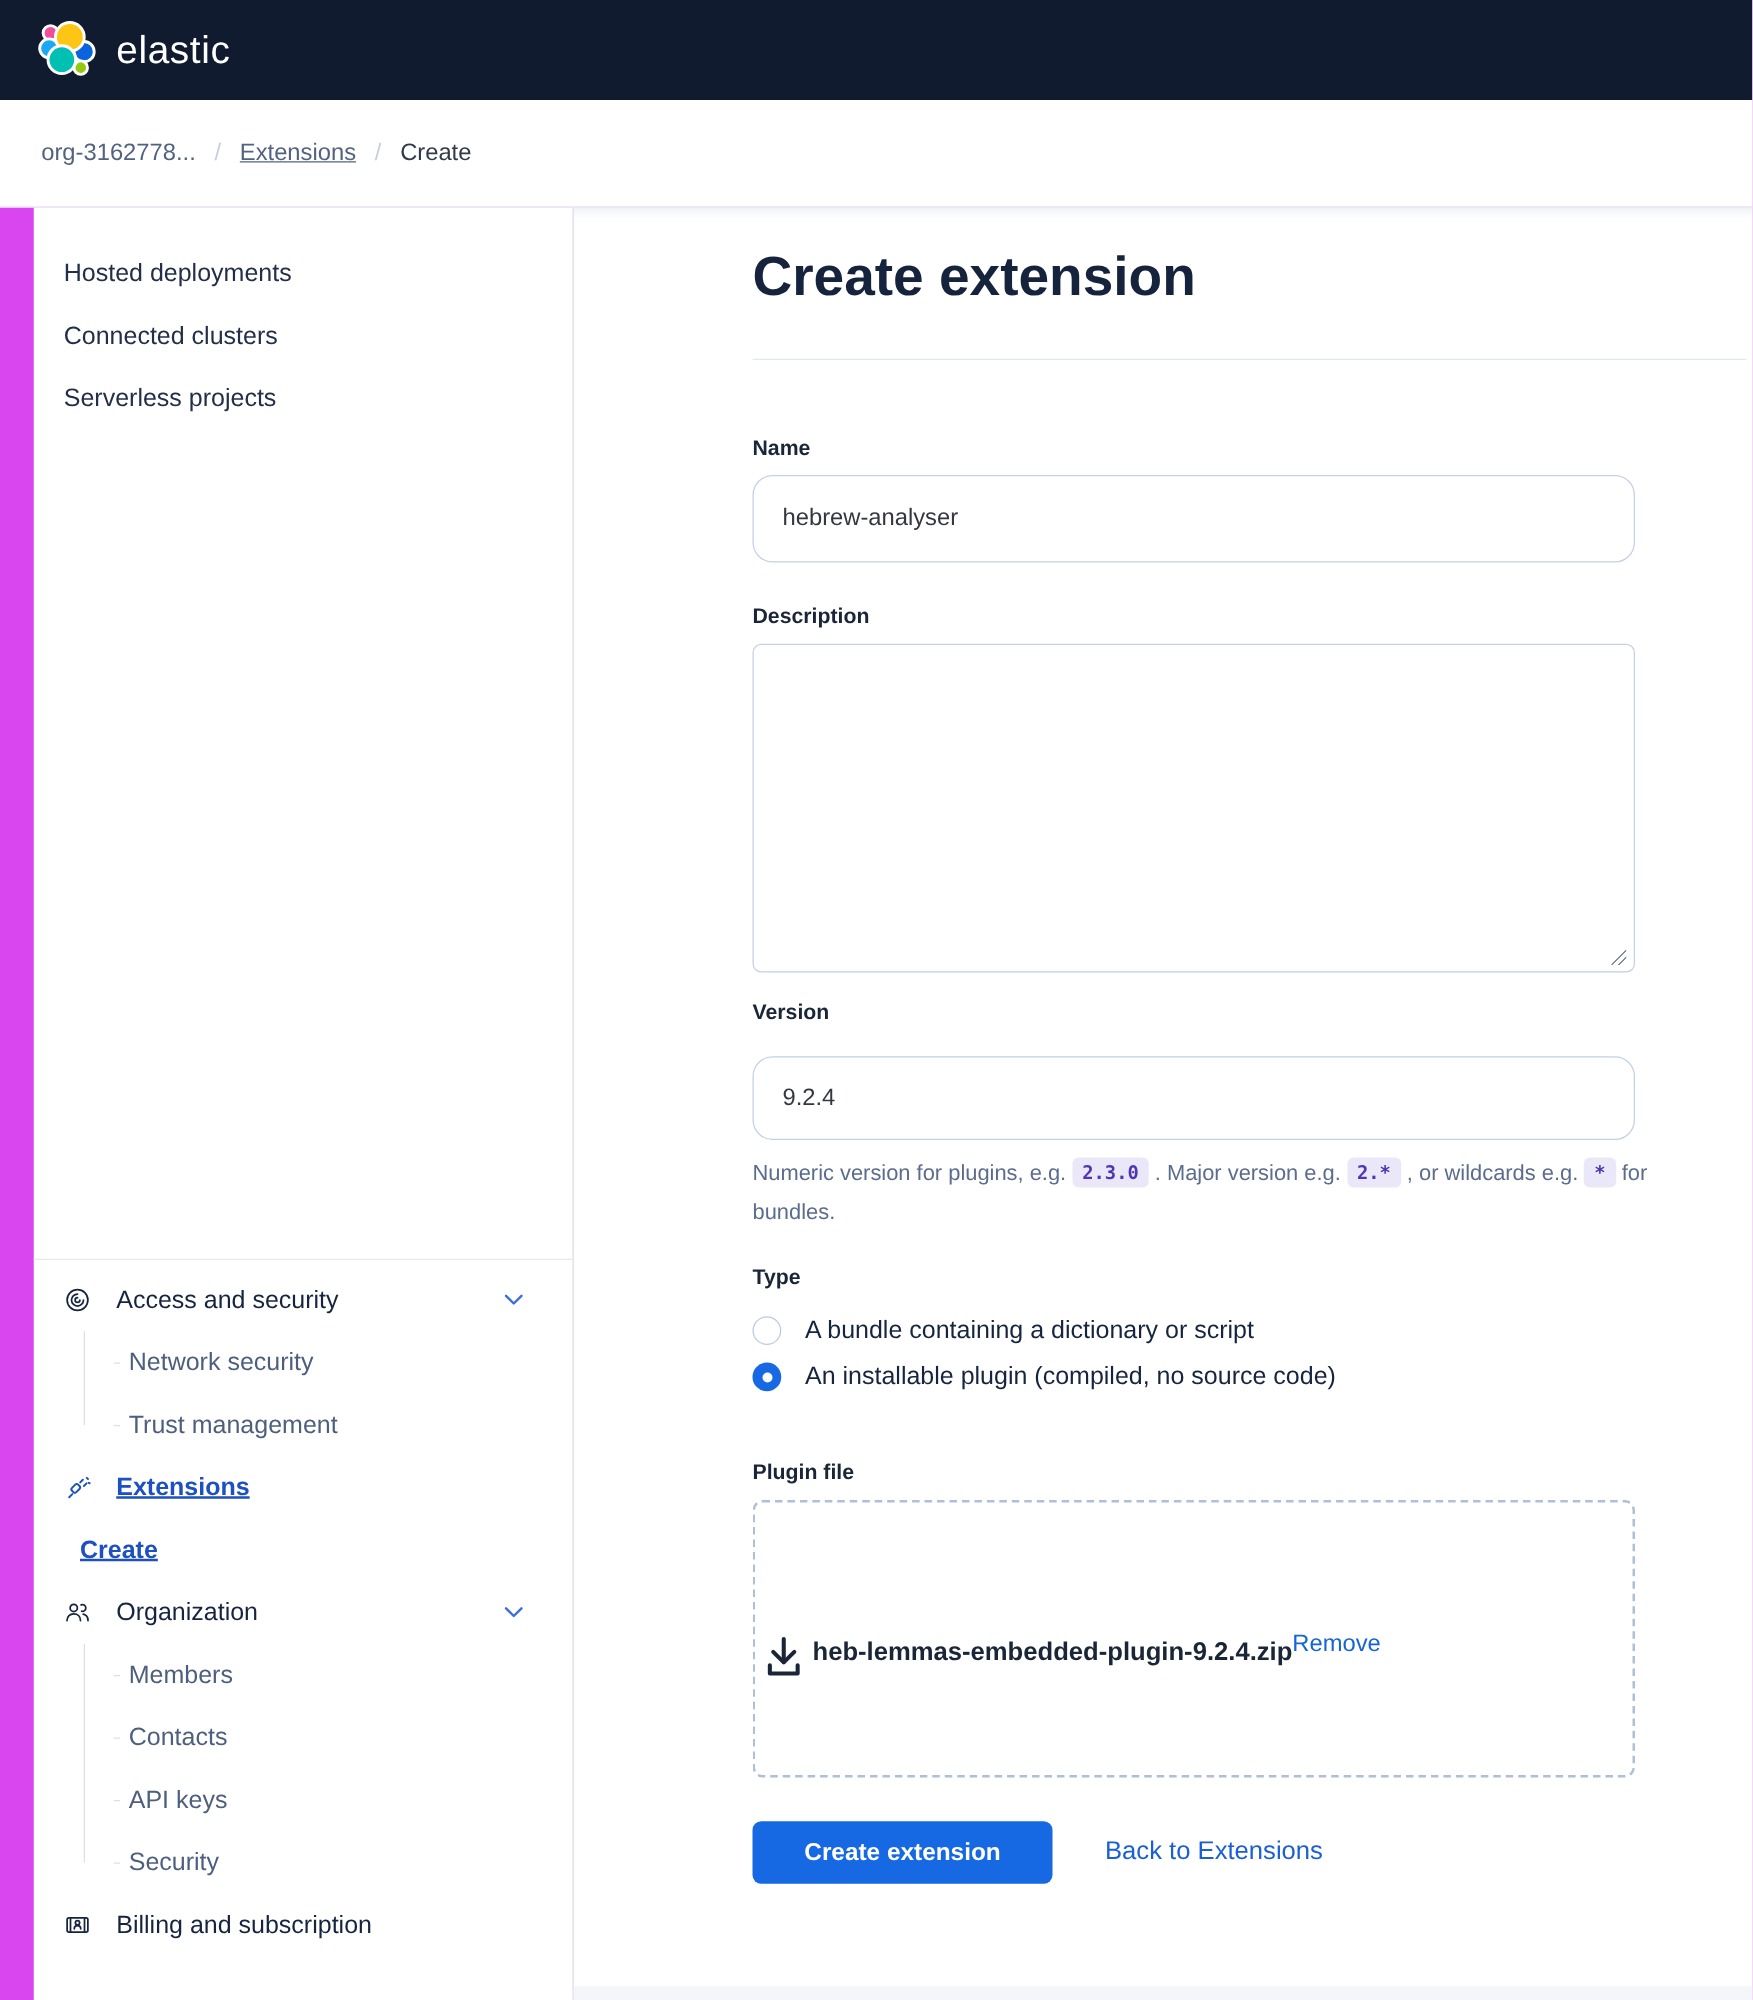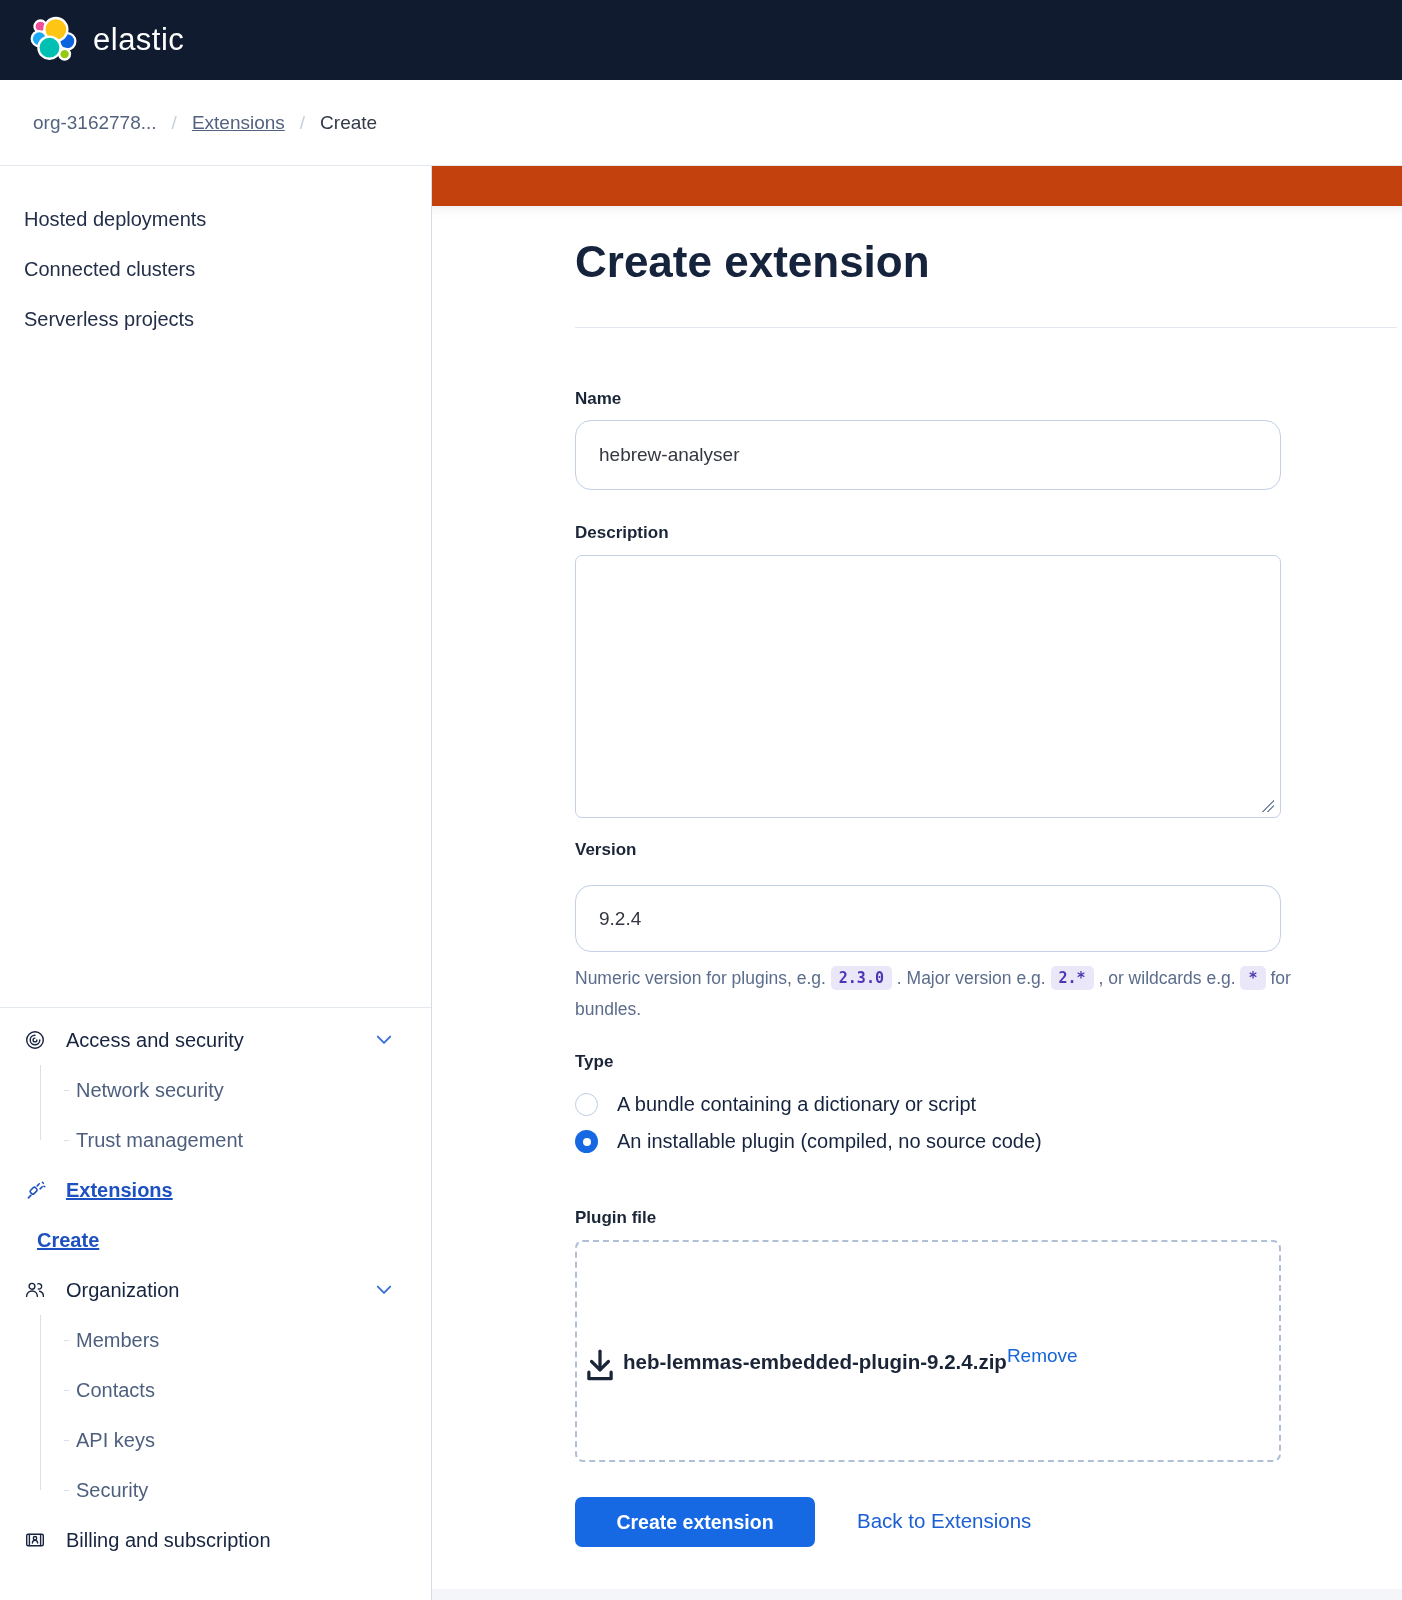--- a/index.html
+++ b/index.html
@@ -1,34 +1,34 @@
 <!DOCTYPE html>
 <html><head>
 <meta charset="utf-8">
 <style>
   * { margin:0; padding:0; box-sizing:border-box; }
   html,body { background:#ffffff; }
   body { font-family:"Liberation Sans", sans-serif; }
-  .app { position:relative; width:1402px; height:1600px; background:#c2410c; overflow:hidden; }
+  .app { position:relative; width:1402px; height:1600px; background:#d946ef; overflow:hidden; }
 
   
   .topbar { height:80px; background:#101b30; display:flex; align-items:center; padding-left:30px; }
   .logo-mark { width:50px; height:48px; flex:0 0 auto; }
   .logo-text { color:#ffffff; font-size:31px; font-weight:500; letter-spacing:.5px; margin-left:13px; }
 
   
   .crumb-row { height:86px; display:flex; align-items:center; padding-left:33px; background:#fff; border-bottom:1px solid #e3e8ef; }
   .crumb { font-size:19px; color:#53637f; }
   .crumb.link { cursor:pointer; }
   .crumb.underlined { text-decoration:underline; }
   .crumb.current { color:#323a49; }
   .crumb-sep { color:#c7cfdc; font-size:19px; margin:0 15px; }
 
   
-  .body-wrap { display:flex; height:1434px; }
+  .body-wrap { display:flex; height:1434px;padding-left:27px; }
   .sidebar { position:relative; width:432px; flex:0 0 auto; border-right:1px solid #d6dce6; background:#fff; }
 
   .side-top { padding-top:28px; }
   .side-top-item { height:50px; display:flex; align-items:center; padding-left:24px; font-size:20px; color:#232f49; cursor:pointer; }
 
   .side-divider { position:absolute; left:0; right:0; top:841px; border-top:1px solid #e4e9f0; }
 
   .side-nav { position:absolute; left:0; right:0; top:849px; }
   .nav-row { height:50px; display:flex; align-items:center; padding:0 38px 0 25px; font-size:20px; color:#16243f; cursor:pointer; }
   .nav-row .nav-ic { width:20px; height:20px; flex:0 0 auto; color:#16243f; }
@@ -38,21 +38,21 @@
   .nav-sub-group::before { content:""; position:absolute; left:0; top:0; bottom:25px; width:1px; background:#d9e0ea; }
   .nav-sub { position:relative; height:50px; display:flex; align-items:center; padding-left:12px; font-size:20px; color:#4e5f7e; cursor:pointer;margin-left:24px; }
   .nav-sub::before { content:""; position:absolute; left:0; top:50%; width:5px; height:1px; background:#d9e0ea; }
   .nav-link-row { height:50px; display:flex; align-items:center; padding-left:25px; cursor:pointer; }
   .nav-link-row .nav-ic { width:21px; height:21px; color:#1d50c0; }
   .nav-link { font-size:20px; font-weight:bold; color:#1d50c0; text-decoration:underline; }
   .nav-link-row .nav-link { margin-left:20px; }
   .nav-create-row { height:50px; display:flex; align-items:center; padding-left:37px; cursor:pointer; }
 
   
-  .main { position:relative; flex:1 1 auto; background:#fff; box-shadow: inset 0 12px 12px -12px rgba(110,130,160,.22); margin-top: 40px; }
+  .main { position:relative; flex:1 1 auto; background:#fff; box-shadow: inset 0 12px 12px -12px rgba(110,130,160,.22); }
   .abs { position:absolute; }
   .page-title { left:143px; top:26px; font-size:44px; line-height:60px; font-weight:bold; color:#16233c; }
   .title-rule { left:143px; right:5px; top:121px; border-top:1px solid #e3e8f0; }
 
   .fld-label { left:143px; font-size:17px; font-weight:bold; color:#1a2537; line-height:20px; }
   .txt-input { left:143px; width:706px; height:70px; border:1px solid #c3d0e5; border-radius:16px; background:#fff;
                font-family:"Liberation Sans", sans-serif; font-size:19px; color:#343741; padding:0 23px; outline:none; }
   .txt-area { left:143px; width:706px; height:263px; border:1px solid #c3d0e5; border-radius:7px; background:#fff; }
   .resize-handle { right:6px; bottom:5px; width:12px; height:12px;
       background:

